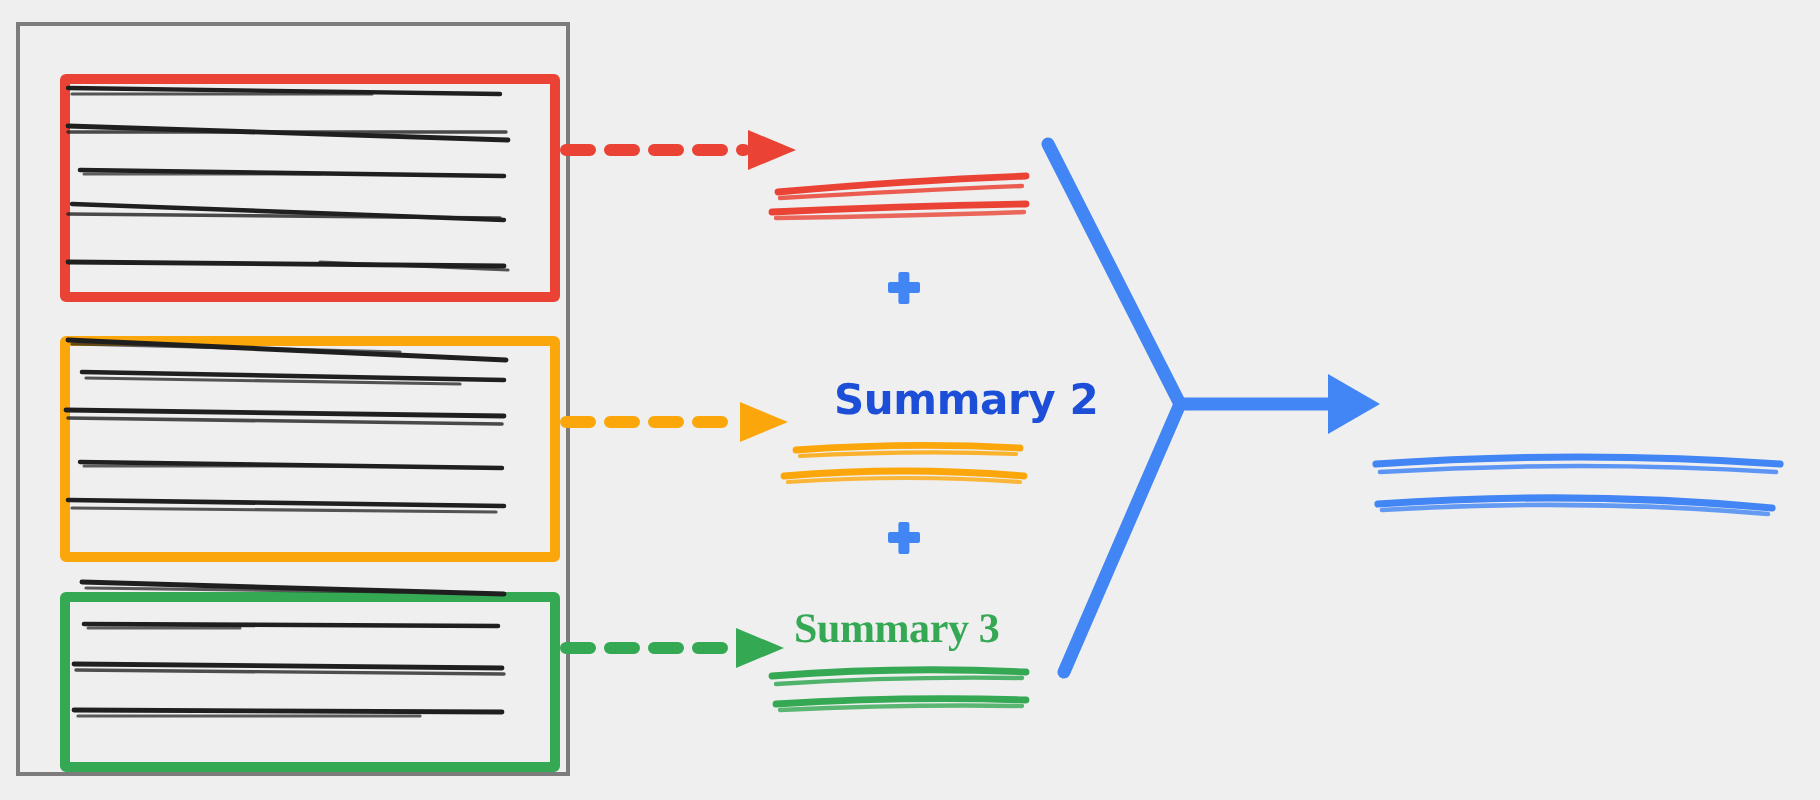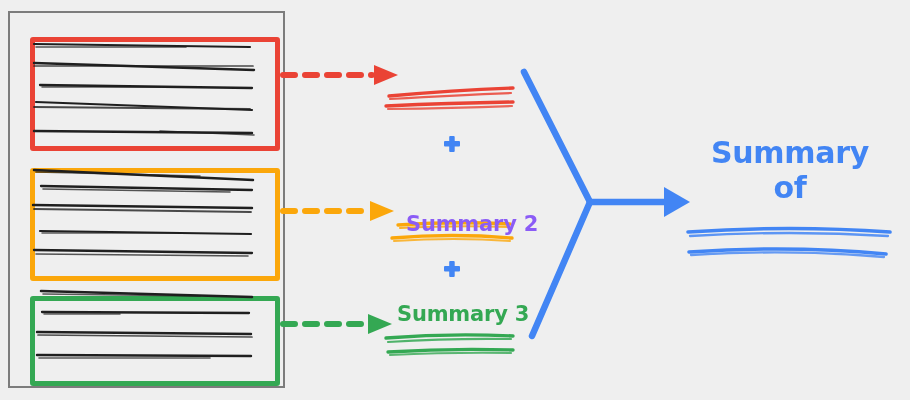--- a/index.html
+++ b/index.html
@@ -45,22 +45,22 @@
   .doc-box.green  { left: 20px;  top: 283px; width: 250px; height: 90px;  border: 5px solid #34a853; }
 
   .summary-label {
     position: absolute;
     font-size: 21px;
     font-weight: 700;
     letter-spacing: -0.2px;
     white-space: nowrap;
   }
   .summary-label.s1 { left: 397px; top: 58px;  color: #ea4335; }
-  .summary-label.s2 { left: 406px; top: 188px; color: #8b5cf6; margin-top: 24px; }
-  .summary-label.s3 { left: 397px; top: 302px; color: #34a853; }
+  .summary-label.s2 { left: 417px; top: 188px; color: #1d4ed8; }
+  .summary-label.s3 { left: 397px; top: 302px; color: #34a853; font-family: Liberation Serif, serif; }
 
   .final-label {
     position: absolute;
     left: 690px;
     top: 135px;
     width: 200px;
     text-align: center;
     font-size: 30px;
     font-weight: 700;
     line-height: 1.17;
@@ -175,16 +175,15 @@
       <path d="M690 236 Q790 230 888 236" stroke-width="2.3" opacity="0.85"></path>
       <path d="M689 252 Q790 245 886 254" stroke-width="3.6"></path>
       <path d="M691 255 Q790 249 884 257" stroke-width="2.3" opacity="0.8"></path>
     </g>
   </svg>
 
   <div class="summary-label s2">Summary 2</div>
   <div class="summary-label s3">Summary 3</div>
 
   <div class="final-label">
-    <div>Summary of</div>
   </div>
 
 </div>
 
 </body></html>

